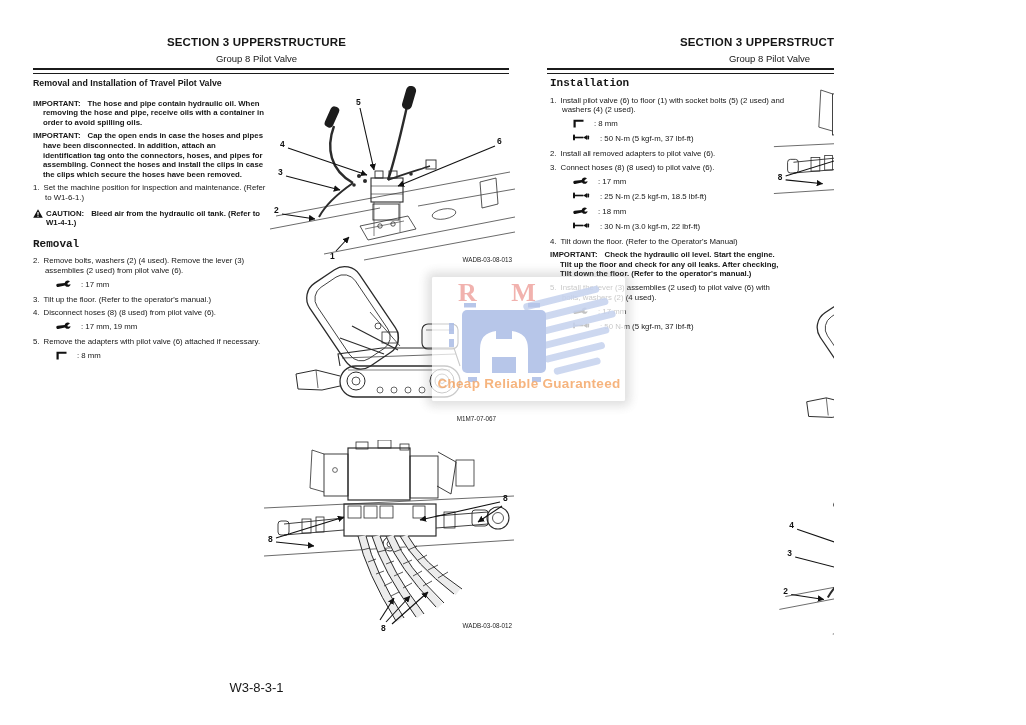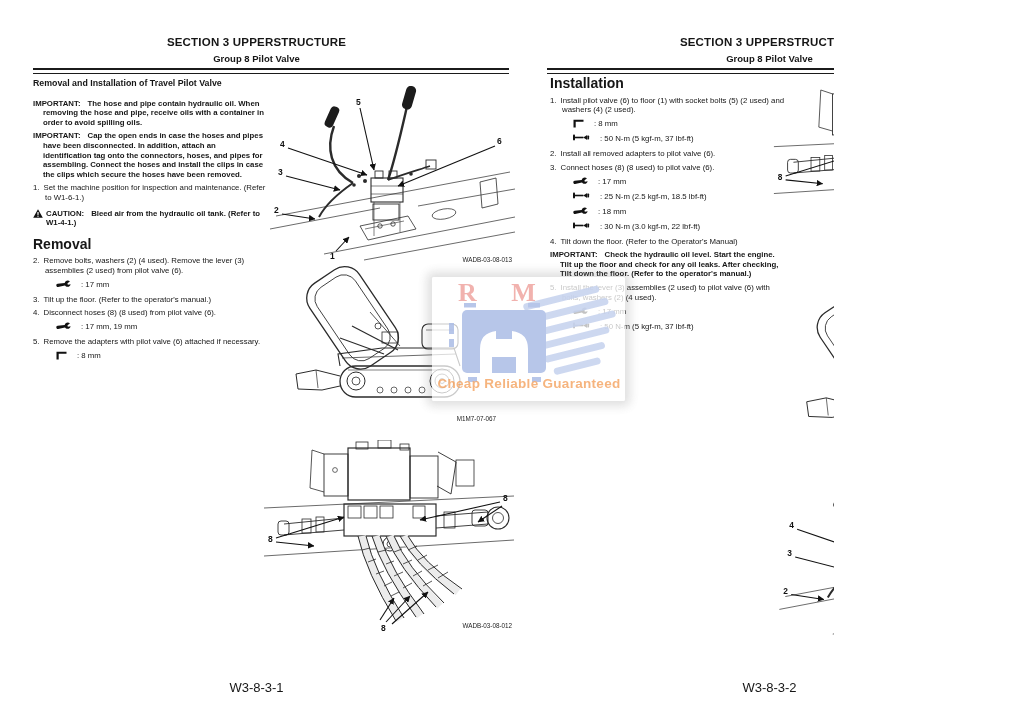--- a/index.html
+++ b/index.html
@@ -2,33 +2,33 @@
 <html><head>
 <meta charset="utf-8">
 <style>
   html,body{margin:0;padding:0;background:#ffffff;}
   #canvas{position:relative;width:834px;height:725px;background:#ffffff;overflow:hidden;
           font-family:"Liberation Sans",sans-serif;color:#161616;}
   .page{position:absolute;top:0;width:513px;height:725px;}
   .h1{position:absolute;top:36px;left:0;width:100%;text-align:center;
       font-size:11.5px;font-weight:bold;letter-spacing:.2px;}
   .h2{position:absolute;top:53px;left:0;width:100%;text-align:center;
-      font-size:9.5px;font-weight:bold;}
+      font-size:9.5px;font-weight:normal;}
   .rule{position:absolute;top:68px;height:2.6px;border-top:2.2px solid #1b1b1b;
         border-bottom:.9px solid #1b1b1b;}
   .col{position:absolute;font-size:7.8px;line-height:9.6px;}
   .doc-title{font-weight:bold;font-size:8.8px;margin:0 0 10px 0;}
   .imp{font-weight:bold;margin:0 0 4px 0;padding-left:10px;text-indent:-10px;}
   .sp{display:inline-block;width:7px;}
   .sp2{display:inline-block;width:4px;}
   .step{padding-left:12px;text-indent:-12px;margin:0 0 3.5px 0;}
   .step1m{margin-bottom:6px;}
   .caution{font-weight:bold;position:relative;padding-left:13px;margin:4px 0 12px 0;}
   .caution .warn{position:absolute;left:0;top:0;}
-  .subhead{font-weight:bold;font-size:14px;margin:0 0 7px 0;}
+  .subhead{font-weight:bold;font-size:11px;margin:0 0 7px 0;font-family:Liberation Mono, monospace;}
   .tool{display:flex;align-items:flex-start;gap:10px;margin:4.5px 0 5.5px 23px;}
   .tool svg{flex:0 0 auto;}
   .fig{position:absolute;}
   .figcap{position:absolute;font-size:6.3px;color:#222;text-align:right;}
   .footer{position:absolute;top:680px;left:0;width:100%;text-align:center;font-size:13px;}
   
   .watermark{position:absolute;left:432px;top:277px;width:193px;height:124px;z-index:5;
              background:rgba(255,255,255,.78);border-radius:2px;
              box-shadow:0 0 10px 5px rgba(135,135,135,.28);opacity:.96;}
   .wm-letters{position:absolute;left:10px;top:1px;width:124px;text-align:center;
@@ -343,21 +343,20 @@
   <svg class="fig" style="left:280px;top:292px" width="230" height="152" viewBox="0 0 235 155">
         <use href="#gExcavator"></use>
       </svg>
   <div class="figcap" style="left:432px;top:446px;width:86px">M1M7-07-067</div>
 
   <svg class="fig" style="left:264px;top:468px" width="246" height="176" viewBox="0 0 248 178">
         <use href="#gLevers"></use>
       </svg>
   <div class="figcap" style="left:421px;top:651px;width:92px">WADB-03-08-013</div>
 
-  <div class="footer">W3-8-3-2</div>
 </div>
 
 <div class="watermark">
   <svg class="wm-icon" width="193" height="124" viewBox="0 0 193 124">
     <g transform="rotate(-14 140 60)" fill="#ccd7f0">
       <rect x="100" y="16" width="78" height="7" rx="3.5"></rect>
       <rect x="94" y="30" width="90" height="7" rx="3.5"></rect>
       <rect x="90" y="44" width="98" height="7" rx="3.5"></rect>
       <rect x="102" y="58" width="76" height="7" rx="3.5"></rect>
       <rect x="108" y="72" width="62" height="7" rx="3.5"></rect>

